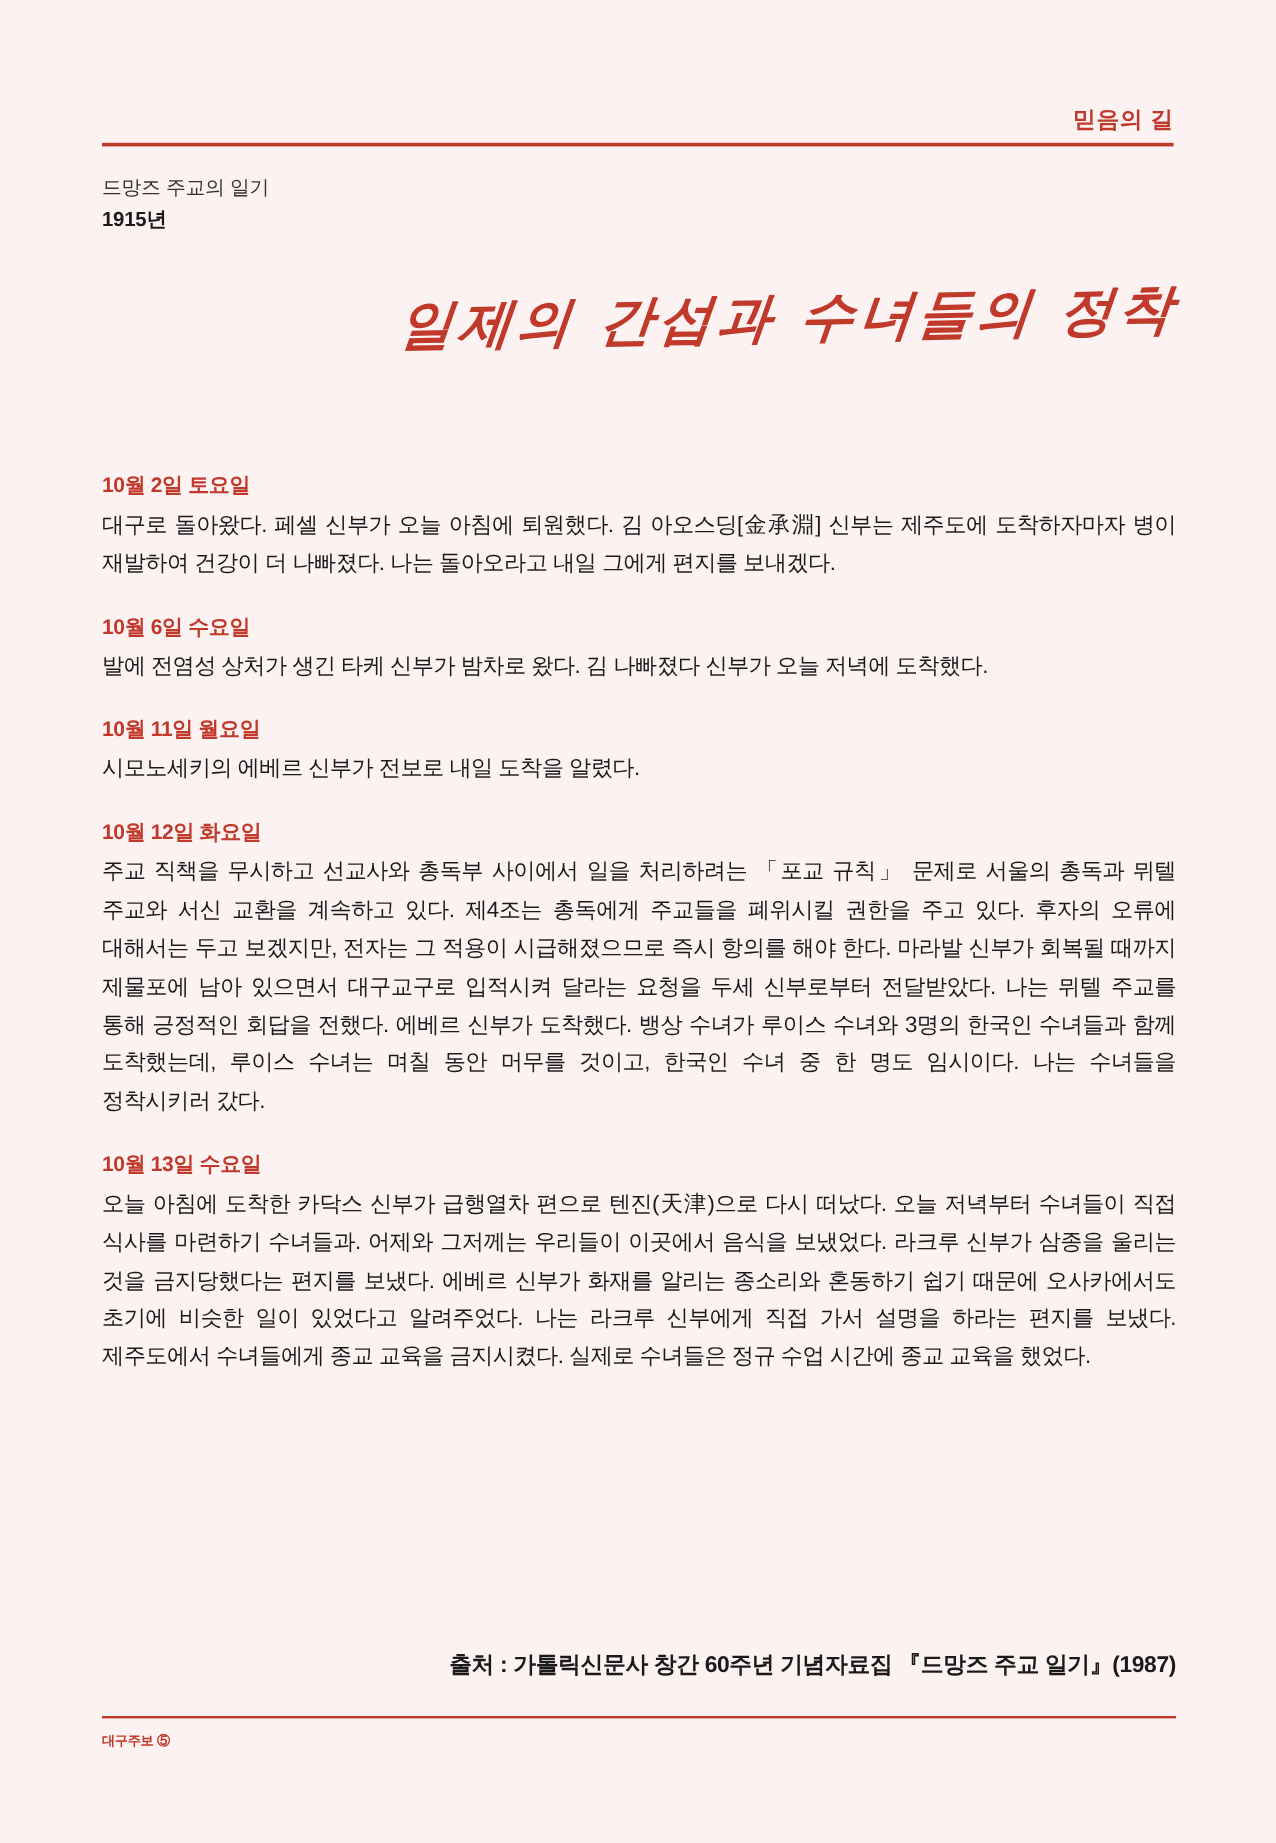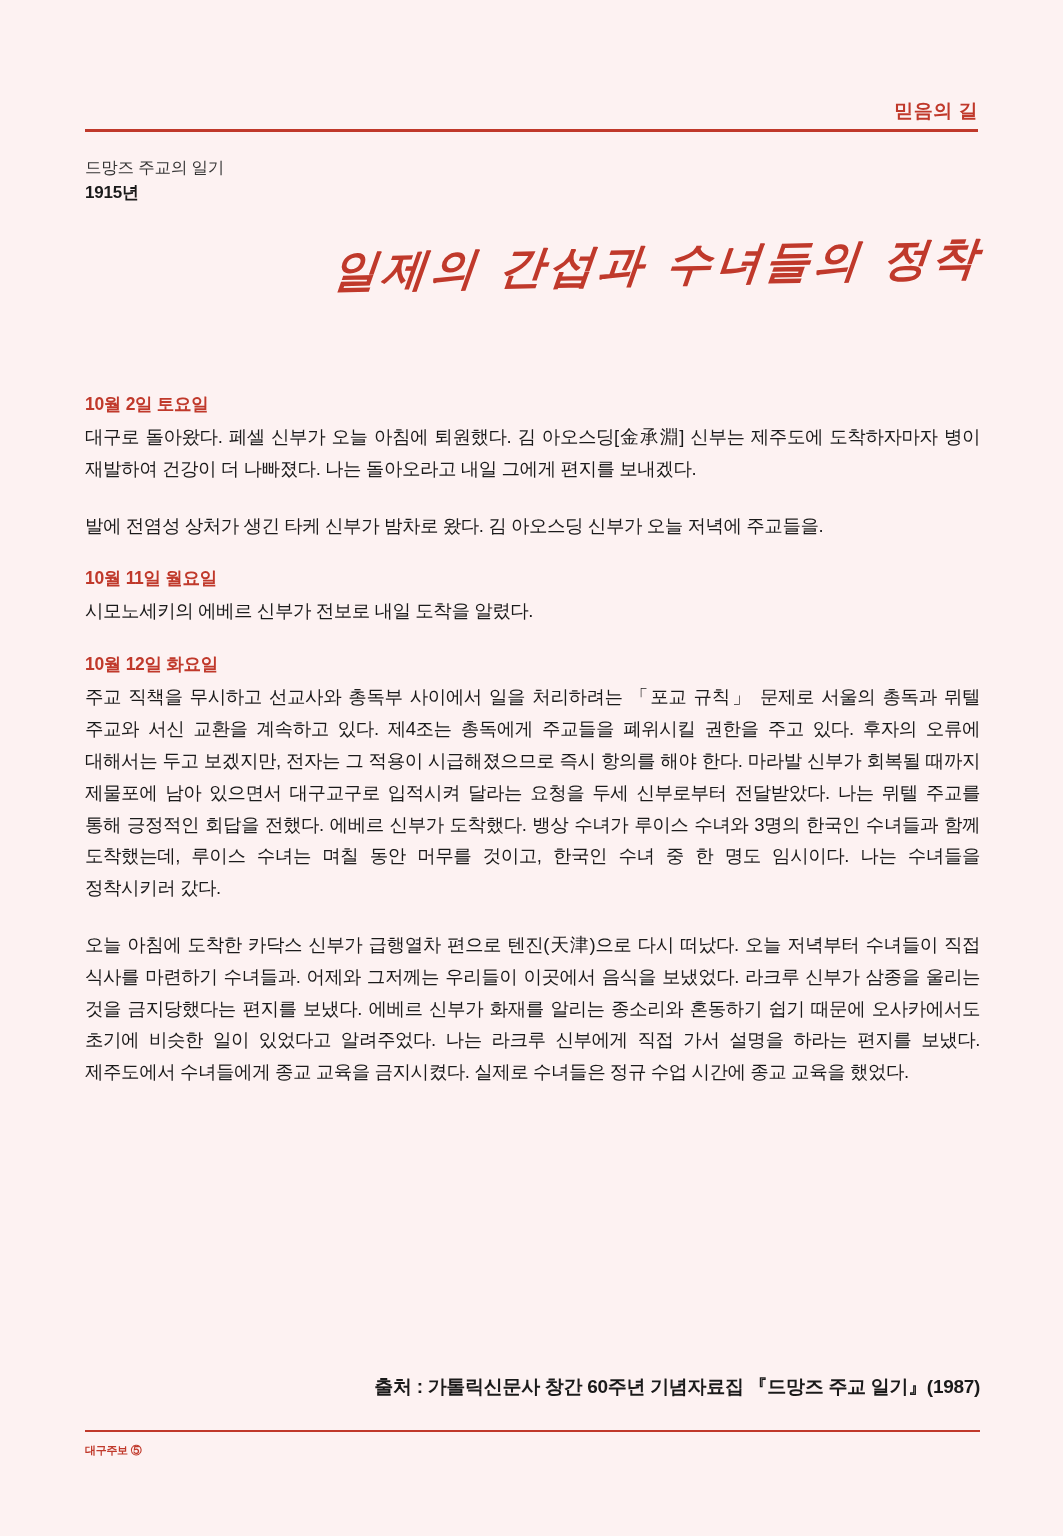--- a/index.html
+++ b/index.html
@@ -19,21 +19,21 @@
     position: absolute;
     left: 0; top: 0;
     width: 1063px;
     height: 1536px;
   }
 
   
   .header-section {
     position: absolute;
     left: 85px;
-    top: 100px;
+    top: 90px;
     width: 893px;
   }
   .brand-label {
     text-align: right;
     font-size: 19px;
     font-weight: bold;
     color: #c0392b;
     letter-spacing: 0.5px;
     line-height: 1.2;
     padding-bottom: 6px;
@@ -165,34 +165,36 @@
   </div>
 
   <div class="content">
 
     <div class="entry">
       <div class="entry-date">10월 2일 토요일</div>
       <div class="entry-text">대구로 돌아왔다. 페셀 신부가 오늘 아침에 퇴원했다. 김 아오스딩[金承淵] 신부는 제주도에 도착하자마자 병이 재발하여 건강이 더 나빠졌다. 나는 돌아오라고 내일 그에게 편지를 보내겠다.</div>
     </div>
 
     <div class="entry">
-      <div class="entry-text">발에 전염성 상처가 생긴 타케 신부가 밤차로 왔다. 김 아오스딩 신부가 오늘 저녁에 주교들을.</div>
+      <div class="entry-date">10월 6일 수요일</div>
+      <div class="entry-text">발에 전염성 상처가 생긴 타케 신부가 밤차로 왔다. 김 나빠졌다 신부가 오늘 저녁에 도착했다.</div>
     </div>
 
     <div class="entry">
       <div class="entry-date">10월 11일 월요일</div>
       <div class="entry-text">시모노세키의 에베르 신부가 전보로 내일 도착을 알렸다.</div>
     </div>
 
     <div class="entry">
       <div class="entry-date">10월 12일 화요일</div>
       <div class="entry-text">주교 직책을 무시하고 선교사와 총독부 사이에서 일을 처리하려는 「포교 규칙」 문제로 서울의 총독과 뮈텔 주교와 서신 교환을 계속하고 있다. 제4조는 총독에게 주교들을 폐위시킬 권한을 주고 있다. 후자의 오류에 대해서는 두고 보겠지만, 전자는 그 적용이 시급해졌으므로 즉시 항의를 해야 한다. 마라발 신부가 회복될 때까지 제물포에 남아 있으면서 대구교구로 입적시켜 달라는 요청을 두세 신부로부터 전달받았다. 나는 뮈텔 주교를 통해 긍정적인 회답을 전했다. 에베르 신부가 도착했다. 뱅상 수녀가 루이스 수녀와 3명의 한국인 수녀들과 함께 도착했는데, 루이스 수녀는 며칠 동안 머무를 것이고, 한국인 수녀 중 한 명도 임시이다. 나는 수녀들을 정착시키러 갔다.</div>
     </div>
 
     <div class="entry">
+      <div class="entry-date">10월 13일 수요일</div>
       <div class="entry-text">오늘 아침에 도착한 카닥스 신부가 급행열차 편으로 텐진(天津)으로 다시 떠났다. 오늘 저녁부터 수녀들이 직접 식사를 마련하기 수녀들과. 어제와 그저께는 우리들이 이곳에서 음식을 보냈었다. 라크루 신부가 삼종을 울리는 것을 금지당했다는 편지를 보냈다. 에베르 신부가 화재를 알리는 종소리와 혼동하기 쉽기 때문에 오사카에서도 초기에 비슷한 일이 있었다고 알려주었다. 나는 라크루 신부에게 직접 가서 설명을 하라는 편지를 보냈다. 제주도에서 수녀들에게 종교 교육을 금지시켰다. 실제로 수녀들은 정규 수업 시간에 종교 교육을 했었다.</div>
     </div>
 
   </div>
 
   <div class="source">출처 : 가톨릭신문사 창간 60주년 기념자료집 『드망즈 주교 일기』(1987)</div>
 
   <div class="footer-rule"></div>
   <div class="footer">
     <span>대구주보</span><span class="pagenum">⑤</span>

